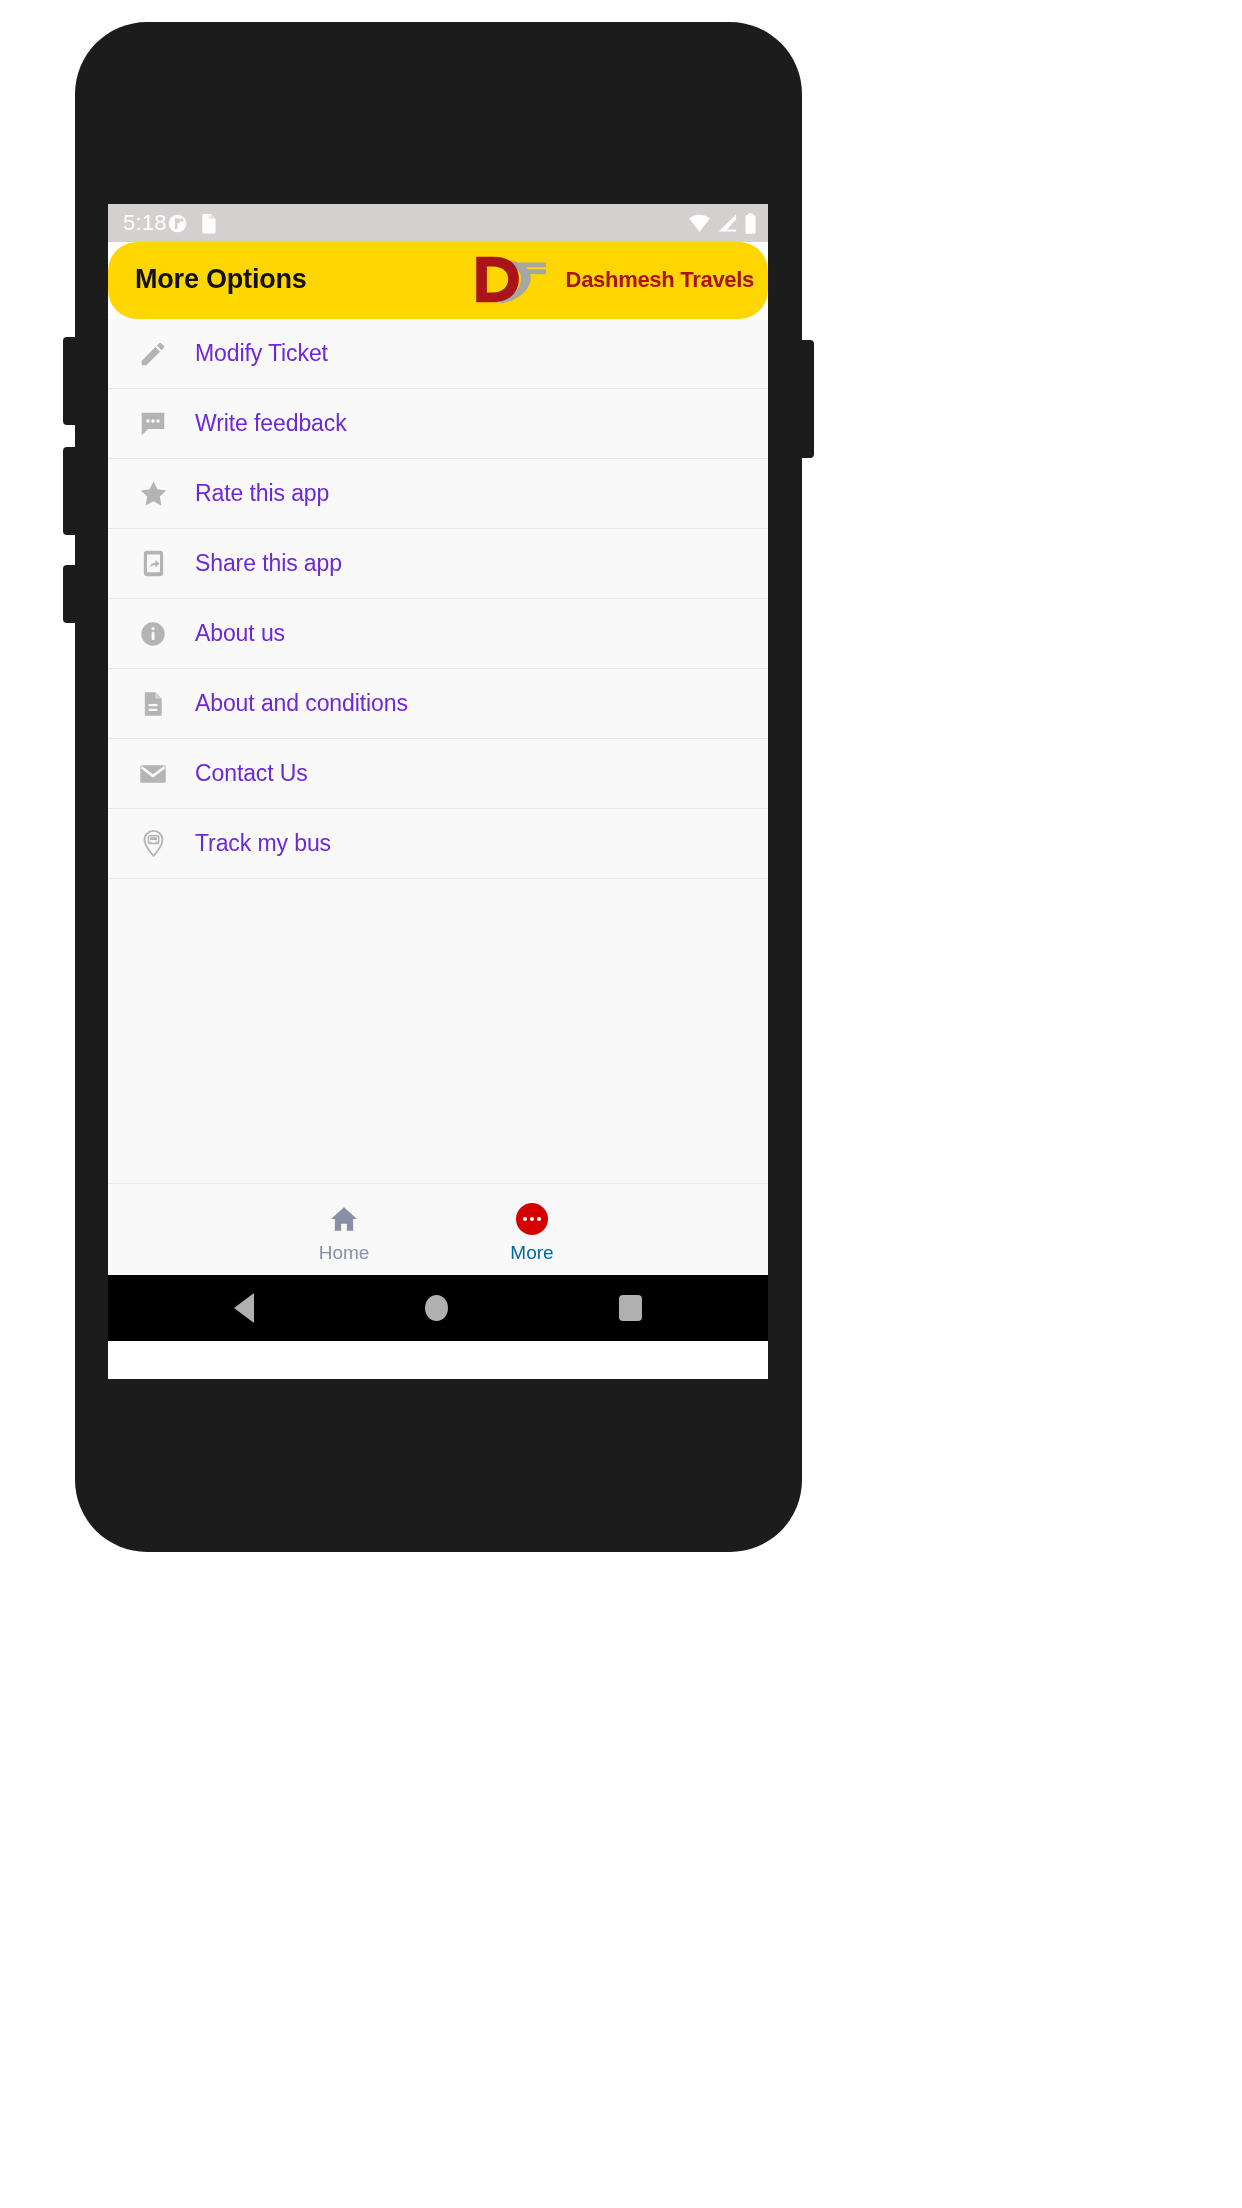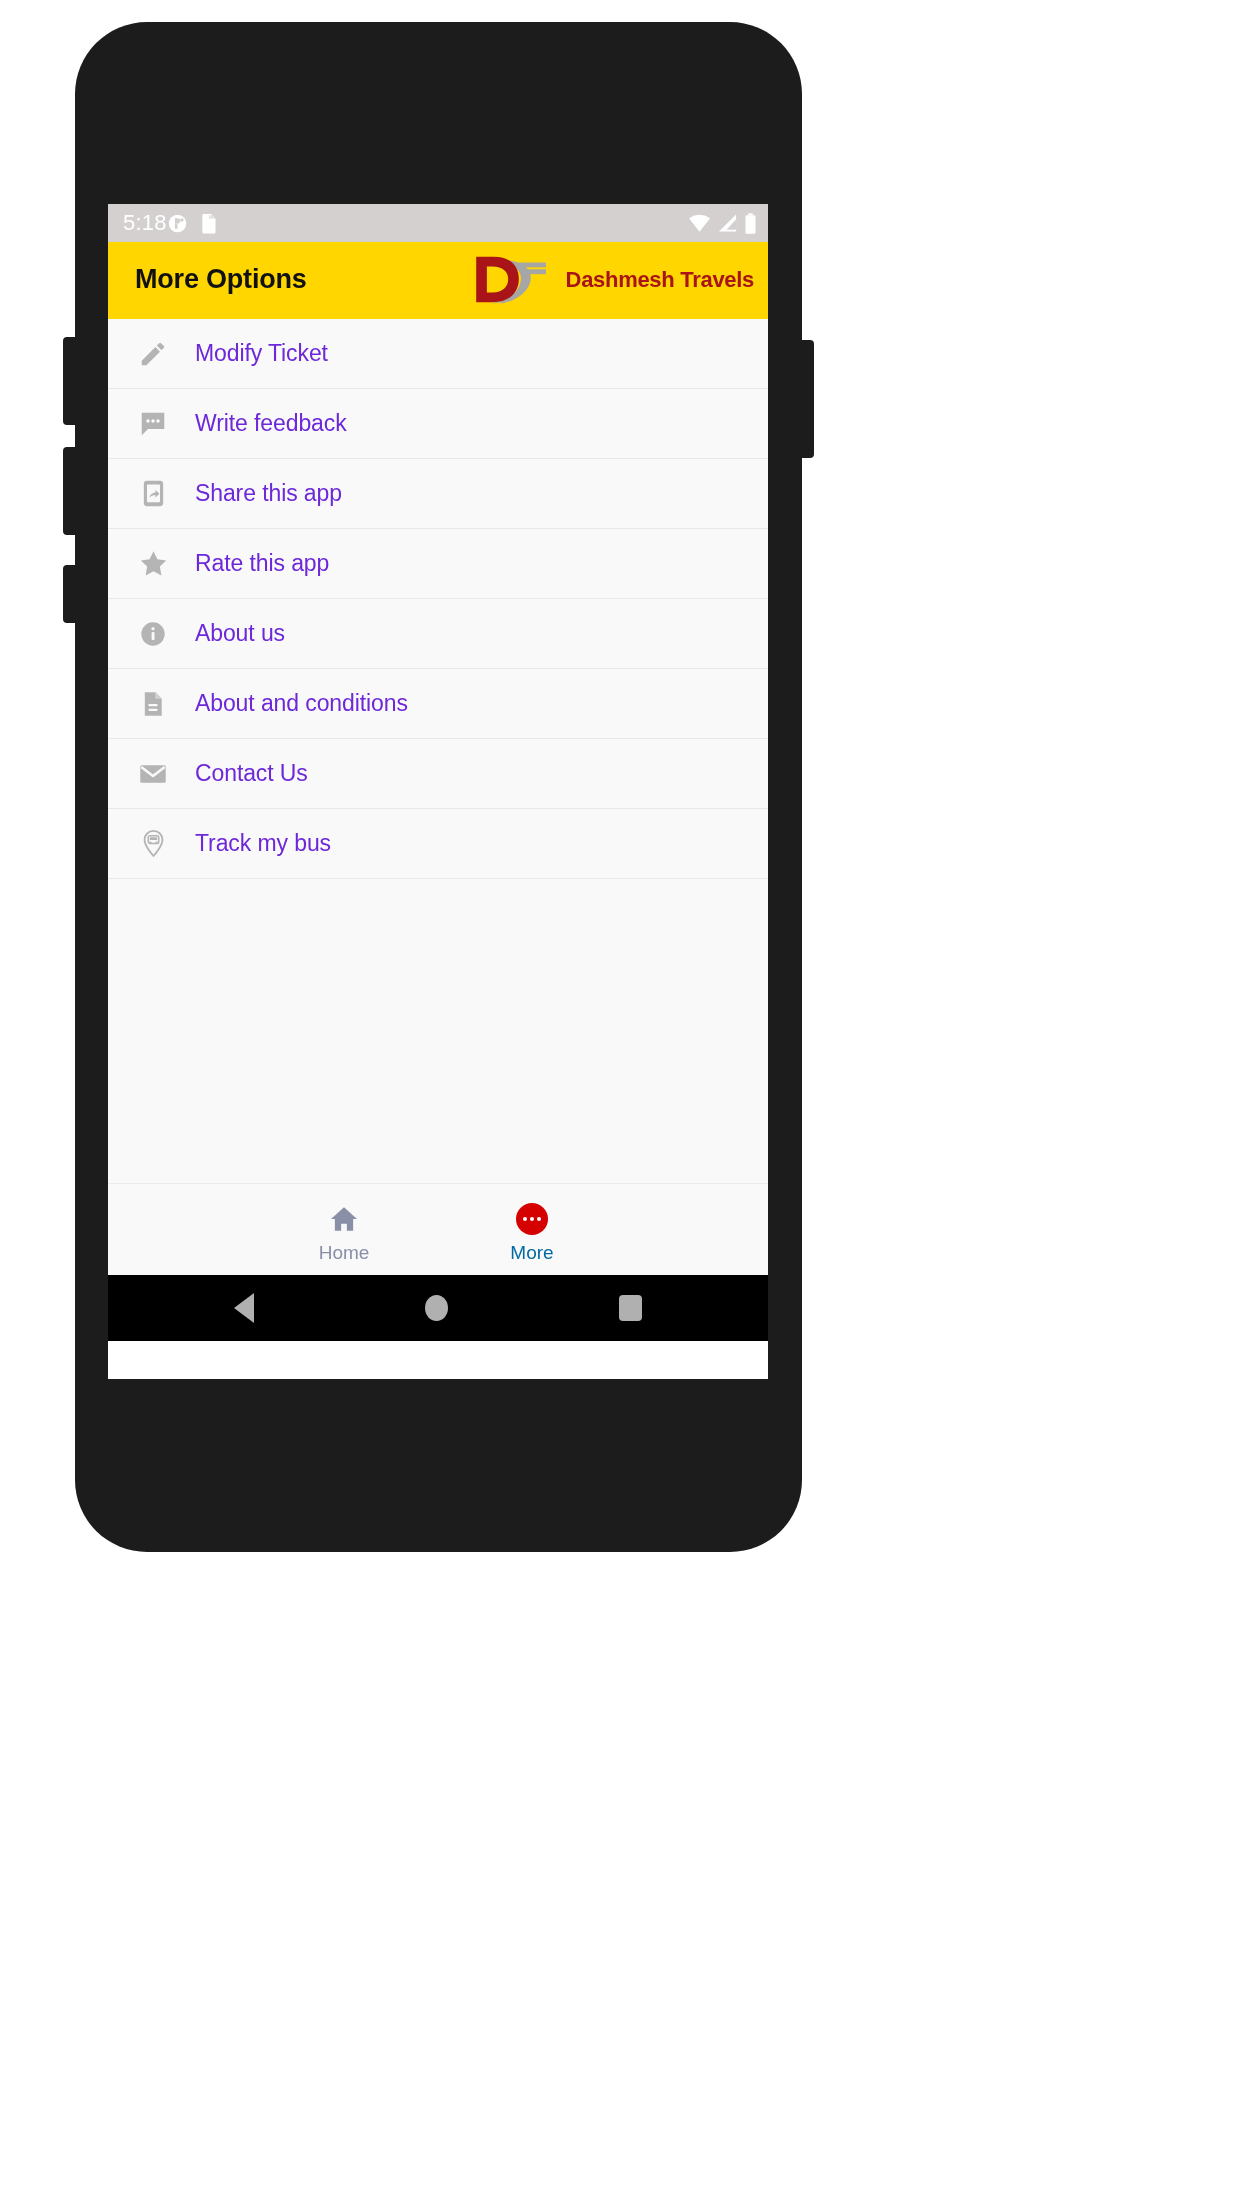--- a/index.html
+++ b/index.html
@@ -51,20 +51,21 @@
   #status-spacer { flex: 1; }
   .status-right-icon { margin-left: 6px; display: flex; align-items: center; }
 
   
   #app-bar {
     height: 77px;
     background: #ffd600;
     display: flex;
     align-items: center;
     padding: 0 14px 2px 27px;
+    border-radius: 29px;
   }
   #app-bar-title {
     font-size: 27px;
     font-weight: bold;
     color: #111111;
     letter-spacing: -0.2px;
     white-space: nowrap;
   }
   #brand-logo {
     margin-left: auto;
@@ -244,36 +245,36 @@
             <circle cx="8" cy="9.5" r="1.4" fill="#ffffff"></circle>
             <circle cx="12" cy="9.5" r="1.4" fill="#ffffff"></circle>
             <circle cx="16" cy="9.5" r="1.4" fill="#ffffff"></circle>
           </svg>
         </span>
         <span class="menu-row-label">Write feedback</span>
       </div>
 
       <div class="menu-row">
         <span class="menu-row-icon">
+          <svg width="31" height="31" viewBox="0 0 24 24" fill="#b4b4b4">
+            <path d="M12 2.5l3.0 6.2 6.8.9-4.9 4.8 1.2 6.8L12 18l-6.1 3.2 1.2-6.8L2.2 9.6l6.8-.9z"></path>
+          </svg>
+        </span>
+        <span class="menu-row-label">Rate this app</span>
+      </div>
+
+      <div class="menu-row">
+        <span class="menu-row-icon">
           <svg width="29" height="29" viewBox="0 0 24 24">
             <rect x="4" y="1.5" width="16" height="21" rx="2.6" fill="#b4b4b4"></rect>
             <rect x="6.6" y="4.6" width="10.8" height="14.6" rx="0.8" fill="#f9f9f9"></rect>
             <path d="M8.6 15.6c.6-3 2.6-4.4 5-4.5v-2l3.3 3.1-3.3 3.1v-2c-1.9.05-3.6.8-5 2.3z" fill="#b4b4b4"></path>
           </svg>
         </span>
         <span class="menu-row-label">Share this app</span>
-      </div>
-
-      <div class="menu-row">
-        <span class="menu-row-icon">
-          <svg width="31" height="31" viewBox="0 0 24 24" fill="#b4b4b4">
-            <path d="M12 2.5l3.0 6.2 6.8.9-4.9 4.8 1.2 6.8L12 18l-6.1 3.2 1.2-6.8L2.2 9.6l6.8-.9z"></path>
-          </svg>
-        </span>
-        <span class="menu-row-label">Rate this app</span>
       </div>
 
       <div class="menu-row">
         <span class="menu-row-icon">
           <svg width="28" height="28" viewBox="0 0 24 24">
             <circle cx="12" cy="12" r="10" fill="#b4b4b4"></circle>
             <circle cx="12" cy="7.4" r="1.4" fill="#f9f9f9"></circle>
             <rect x="10.8" y="10.2" width="2.5" height="7" rx="1" fill="#f9f9f9"></rect>
           </svg>
         </span>

